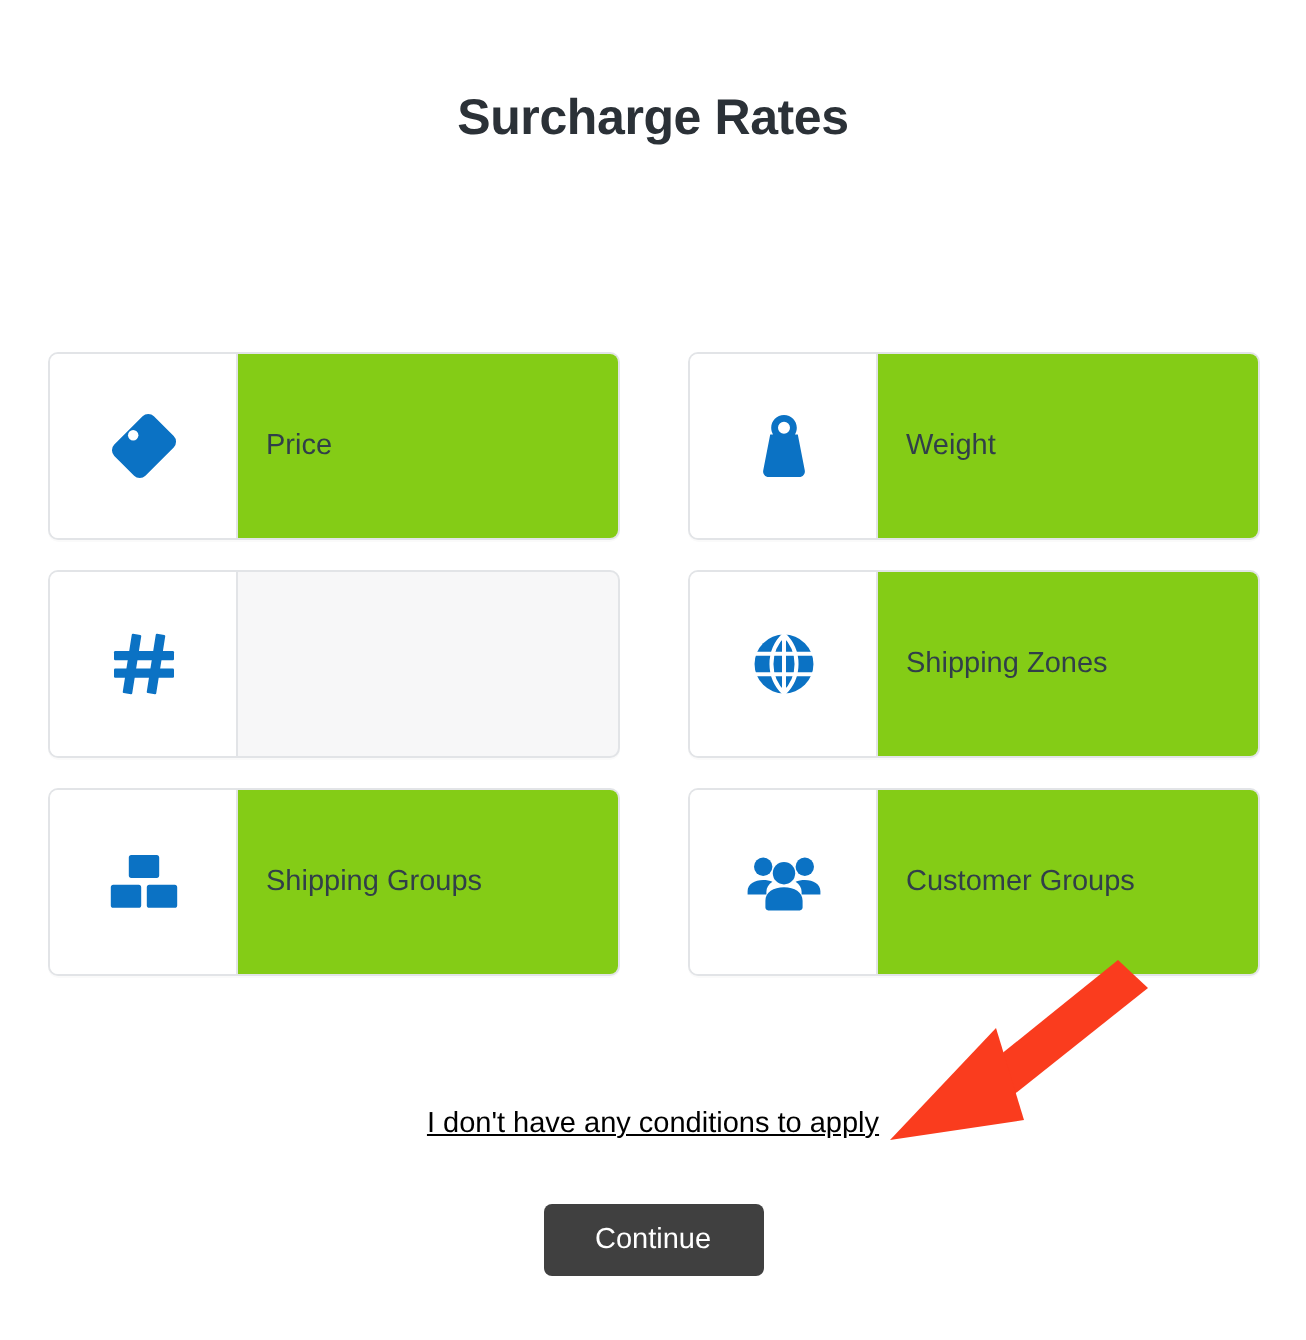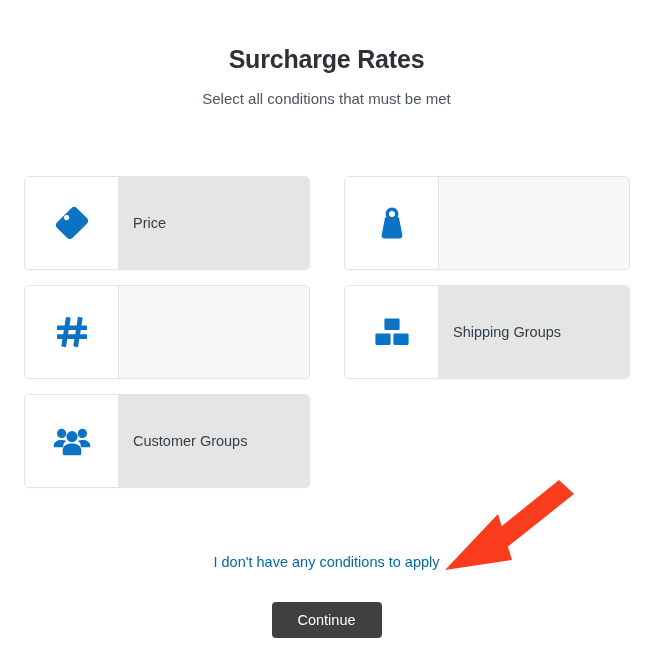--- a/index.html
+++ b/index.html
@@ -78,40 +78,41 @@
     width: 93px;
     min-width: 93px;
     background: #ffffff;
     border-right: 1px solid #e2e4e7;
     display: flex;
     align-items: center;
     justify-content: center;
   }
   .label-pane {
     flex: 1;
-    background: #e5e5e5;
+    background: #84cc16;
     display: flex;
     align-items: center;
     padding-left: 14px;
     font-size: 14.5px;
     color: #313f49;
   }
   .icon-pane svg { display: block; }
 
   
   .skip-link-wrap {
     position: absolute;
     top: 553px;
     left: 0;
     width: 653px;
     text-align: center;
   }
   .skip-link {
     font-size: 14.5px;
-    color: #0369a1;
+    color: #000000;
+    text-decoration: underline;
     cursor: pointer;
   }
 
   .continue-wrap {
     position: absolute;
     top: 602px;
     left: 0;
     width: 653px;
     text-align: center;
   }
@@ -140,21 +141,20 @@
     pointer-events: none;
   }
 </style>
 </head>
 <body>
 
 <div class="page">
 
   <div class="header">
     <div class="title-line-1">Surcharge Rates</div>
-    <div class="subtitle">Select all conditions that must be met</div>
   </div>
 
   <div class="grid">
 
     <div class="option-card">
       <div class="icon-pane">
         <svg width="40" height="40" viewBox="0 0 40 40" aria-hidden="true">
           <g transform="rotate(-45 20 20)">
             <rect x="6" y="9" width="28" height="22" rx="4" ry="4" fill="#0b72c4"></rect>
           </g>
@@ -163,35 +163,51 @@
       </div>
       <div class="label-pane">Price</div>
     </div>
 
     <div class="option-card">
       <div class="icon-pane">
         <svg width="40" height="40" viewBox="0 0 40 40" aria-hidden="true">
           <path d="M20 4.5c-3.6 0-6.4 2.9-6.4 6.4 0 1.2.3 2.3.9 3.3h-1.4L9.6 32.2c-.3 1.7 1 3.3 2.8 3.3h15.2c1.8 0 3.1-1.6 2.8-3.3L26.9 14.2h-1.4c.6-1 .9-2.1.9-3.3 0-3.5-2.8-6.4-6.4-6.4zm0 3.4a3 3 0 1 1 0 6 3 3 0 0 1 0-6z" fill="#0b72c4"></path>
         </svg>
       </div>
+      <div class="label-pane">Weight</div>
     </div>
 
     <div class="option-card">
       <div class="icon-pane">
         <svg width="40" height="40" viewBox="0 0 40 40" aria-hidden="true">
           <g fill="#0b72c4">
             <rect x="5" y="13.5" width="30" height="4.6" rx="0.6"></rect>
             <rect x="5" y="22.3" width="30" height="4.6" rx="0.6"></rect>
             <rect x="11.6" y="5" width="4.8" height="30" rx="0.6" transform="rotate(9 14 20)"></rect>
             <rect x="23.6" y="5" width="4.8" height="30" rx="0.6" transform="rotate(9 26 20)"></rect>
           </g>
         </svg>
       </div>
     </div>
 
+    <div class="option-card">
+      <div class="icon-pane">
+        <svg width="38" height="38" viewBox="0 0 40 40" aria-hidden="true">
+          <circle cx="20" cy="20" r="15.5" fill="#0b72c4"></circle>
+          <g stroke="#ffffff" stroke-width="2.1" fill="none">
+            <line x1="5" y1="14.6" x2="35" y2="14.6"></line>
+            <line x1="4.4" y1="25.4" x2="35.6" y2="25.4"></line>
+            <line x1="20" y1="4" x2="20" y2="36"></line>
+            <path d="M20 4.6c-4.4 4.2-6.6 9.6-6.6 15.4s2.2 11.2 6.6 15.4"></path>
+            <path d="M20 4.6c4.4 4.2 6.6 9.6 6.6 15.4s-2.2 11.2-6.6 15.4"></path>
+          </g>
+        </svg>
+      </div>
+      <div class="label-pane">Shipping Zones</div>
+    </div>
 
     <div class="option-card">
       <div class="icon-pane">
         <svg width="40" height="40" viewBox="0 0 40 40" aria-hidden="true">
           <g fill="#0b72c4">
             <path d="M13.6 6.5h12.8c.7 0 1.2.5 1.2 1.2v9.1c0 .7-.5 1.2-1.2 1.2H13.6c-.7 0-1.2-.5-1.2-1.2V7.7c0-.7.5-1.2 1.2-1.2zm3.6 0h4.8v4.1a.8.8 0 0 1-1.3.6l-.9-.7a.8.8 0 0 0-1 0l-.9.7a.8.8 0 0 1-1.3-.6V6.5z"></path>
             <path d="M4.6 21.4h12.8c.7 0 1.2.5 1.2 1.2v9.1c0 .7-.5 1.2-1.2 1.2H4.6c-.7 0-1.2-.5-1.2-1.2v-9.1c0-.7.5-1.2 1.2-1.2zm3.6 0H13v4.1a.8.8 0 0 1-1.3.6l-.9-.7a.8.8 0 0 0-1 0l-.9.7a.8.8 0 0 1-1.3-.6v-4.1z"></path>
             <path d="M22.6 21.4h12.8c.7 0 1.2.5 1.2 1.2v9.1c0 .7-.5 1.2-1.2 1.2H22.6c-.7 0-1.2-.5-1.2-1.2v-9.1c0-.7.5-1.2 1.2-1.2zm3.6 0H31v4.1a.8.8 0 0 1-1.3.6l-.9-.7a.8.8 0 0 0-1 0l-.9.7a.8.8 0 0 1-1.3-.6v-4.1z"></path>
           </g>
         </svg>

